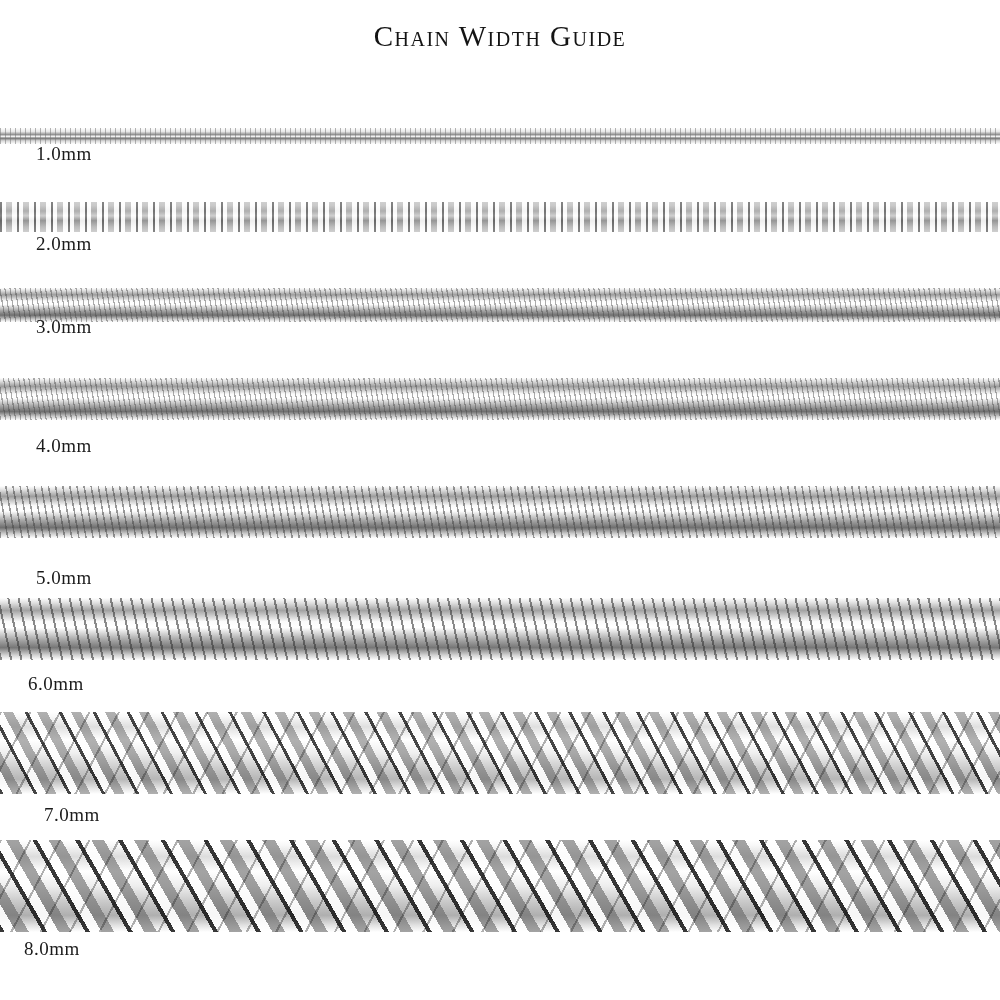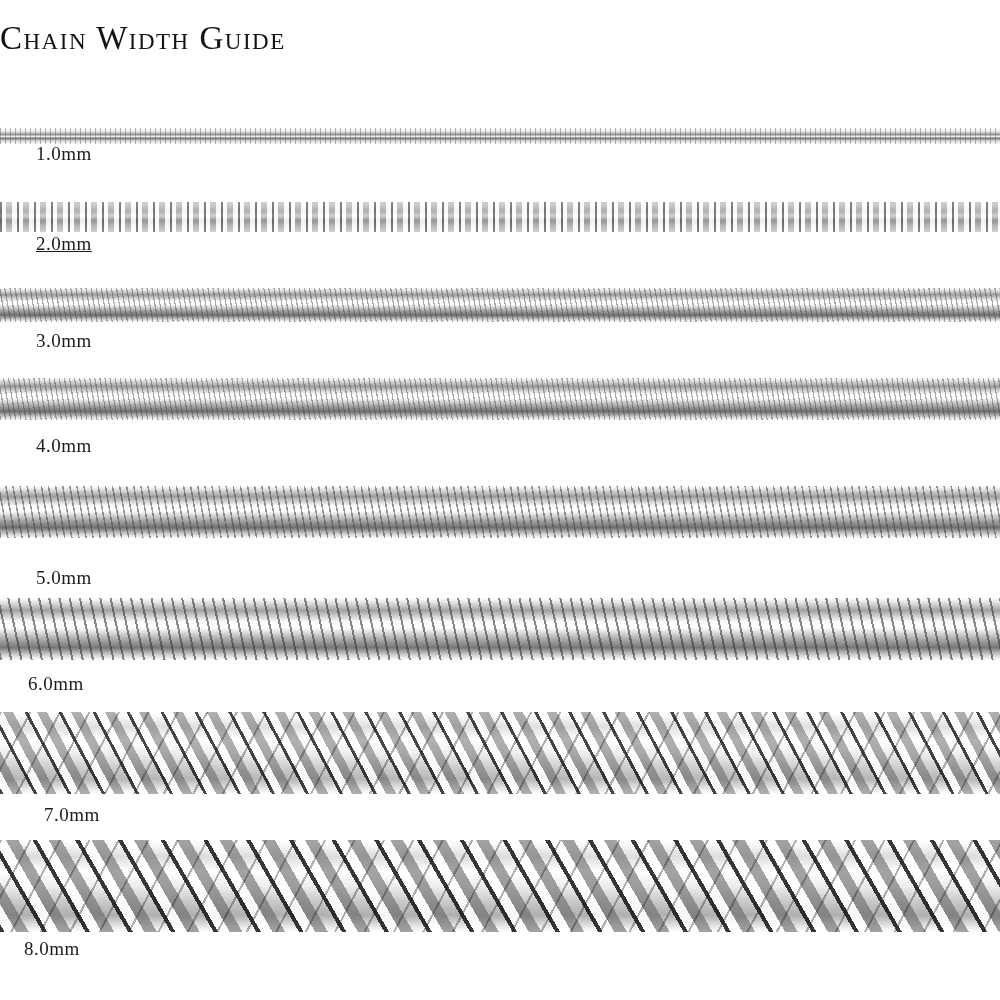--- a/index.html
+++ b/index.html
@@ -18,23 +18,23 @@
     position: relative;
     width: 1000px;
     height: 1000px;
     background: #ffffff;
   }
   #title {
     position: absolute;
     top: 20px;
     left: 0;
     width: 1000px;
-    text-align: left;
+    text-align: center;
     font-family: "Liberation Serif", serif;
-    font-size: 33px;
+    font-size: 29px;
     letter-spacing: 1.5px;
     color: #141414;
     font-variant: small-caps;
     white-space: nowrap;
   }
   .chain-strip {
     position: absolute;
     left: 0;
     width: 1000px;
     overflow: hidden;
@@ -220,26 +220,26 @@
   <div id="title">Chain Width Guide</div>
 
   <div class="chain-strip" style="top:128px;height:16px;">
     <div class="tex-thin"></div>
   </div>
   <div class="chain-label" style="top:143px;left:36px;">1.0mm</div>
 
   <div class="chain-strip" style="top:202px;height:30px;">
     <div class="tex-bead"></div>
   </div>
-  <div class="chain-label" style="top:233px;left:36px;text-decoration:underline;">2.0mm</div>
+  <div class="chain-label" style="top:233px;left:36px;">2.0mm</div>
 
   <div class="chain-strip" style="top:288px;height:34px;">
     <div class="tex-snake dense"></div>
   </div>
-  <div class="chain-label" style="top:330px;left:36px;">3.0mm</div>
+  <div class="chain-label" style="top:316px;left:36px;">3.0mm</div>
 
   <div class="chain-strip" style="top:378px;height:42px;">
     <div class="tex-snake dense"></div>
   </div>
   <div class="chain-label" style="top:425px;left:36px;margin-top:10px;">4.0mm</div>
 
   <div class="chain-strip" style="top:486px;height:52px;">
     <div class="tex-snake"></div>
   </div>
   <div class="chain-label" style="top:543px;left:36px;margin-top:24px;">5.0mm</div>

